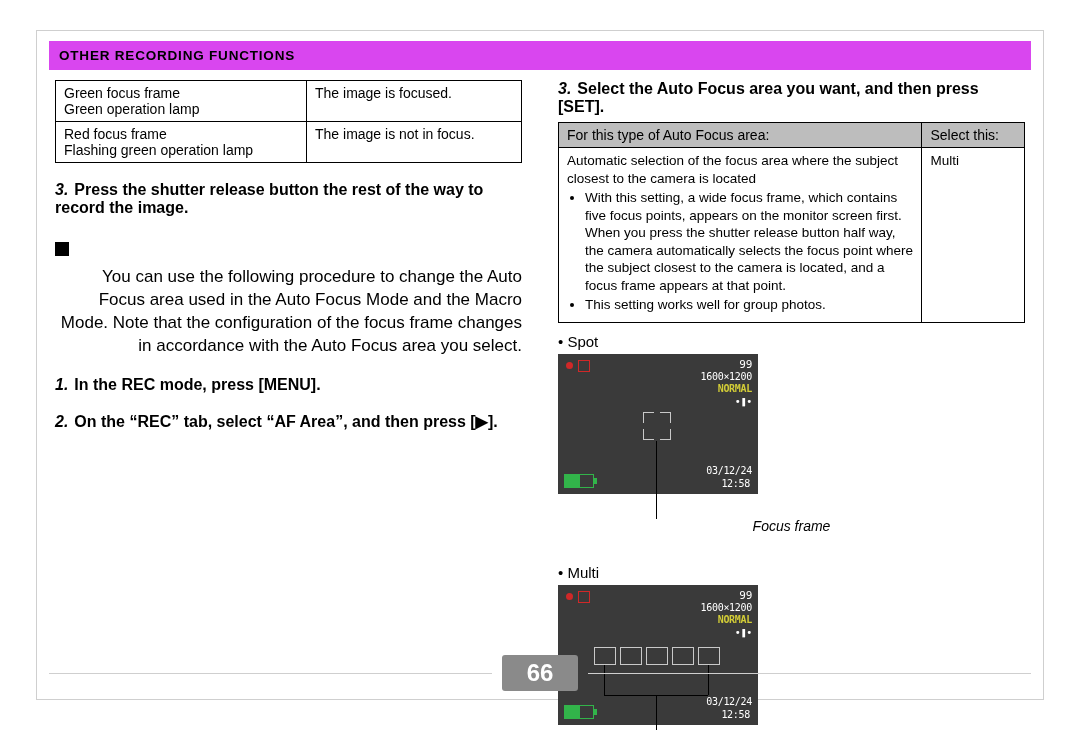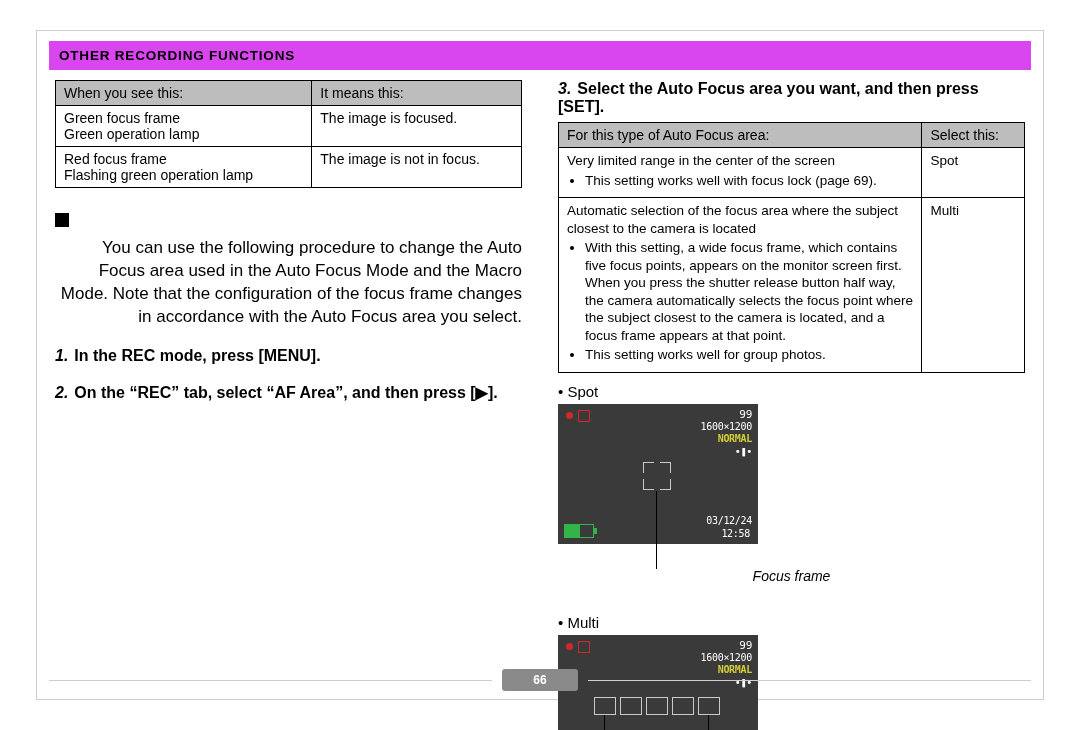--- a/index.html
+++ b/index.html
@@ -171,57 +171,56 @@
     margin-top:24px;
   }
   .footer{
     position:absolute;left:12px;right:12px;bottom:8px;
     display:flex;align-items:center;
   }
   .footer .hr{flex:1;height:1px;background:#cfcfcf;}
   .footer .pg{
     background:#8a8a8a;color:#fff;
     min-width:52px;text-align:center;
-    font-size:12px;font-weight:bold;
+    font-size:24px;font-weight:bold;
     padding:4px 12px;margin:0 10px;
     border-radius:3px;
   }
 </style>
 </head>
 <body>
 
 <div class="frame">
   <div class="header-bar">OTHER RECORDING FUNCTIONS</div>
 
   <div class="cols">
 
     <div class="col">
       <table class="tbl">
         <tbody>
-            <tr>
-          <th style="width:55%">When you see this:</th>
-          <th>It means this:</th>
-        </tr>
         <tr>
           <td>
             <div style="white-space:pre-line">Green focus frame
 Green operation lamp</div>
           </td>
           <td>The image is focused.</td>
         </tr>
         <tr>
           <td>
             <div style="white-space:pre-line">Red focus frame
 Flashing green operation lamp</div>
           </td>
           <td>The image is not in focus.</td>
         </tr>
       </tbody>
         </table>
 
+      <div class="step-head">
+        <span class="num">3.</span><span class="txt" style="font-weight:bold">Press the shutter release button the rest of the way to record the image.</span>
+      </div>
 
       <div class="section-title">
         <span class="sq"></span>
       </div>
       <div class="body-text">You can use the following procedure to change the Auto Focus area used in the Auto Focus Mode and the Macro Mode. Note that the configuration of the focus frame changes in accordance with the Auto Focus area you select.</div>
 
       <div class="step-head">
         <span class="num">1.</span><span class="txt" style="font-weight:bold">In the REC mode, press [MENU].</span>
       </div>
       <div class="step-head">
@@ -232,29 +231,20 @@
     <div class="col">
       <div class="step-head" style="margin-top:0">
         <span class="num">3.</span><span class="txt" style="font-weight:bold">Select the Auto Focus area you want, and then press [SET].</span>
       </div>
 
       <table class="tbl af-table">
         <tbody>
             <tr>
           <th style="width:78%">For this type of Auto Focus area:</th>
           <th>Select this:</th>
-        </tr>
-        <tr>
-          <td>
-            <span>Very limited range in the center of the screen</span>
-            <ul class="inner">
-              <li>This setting works well with focus lock (page 69).</li>
-            </ul>
-          </td>
-          <td>Spot</td>
         </tr>
         <tr>
           <td>
             <span>Automatic selection of the focus area where the subject closest to the camera is located</span>
             <ul class="inner">
               <li>With this setting, a wide focus frame, which contains five focus points, appears on the monitor screen first.  When you press the shutter release button half way, the camera automatically selects the focus point where the subject closest to the camera is located, and a focus frame appears at that point.</li>
               <li>This setting works well for group photos.</li>
             </ul>
           </td>
           <td>Multi</td>

